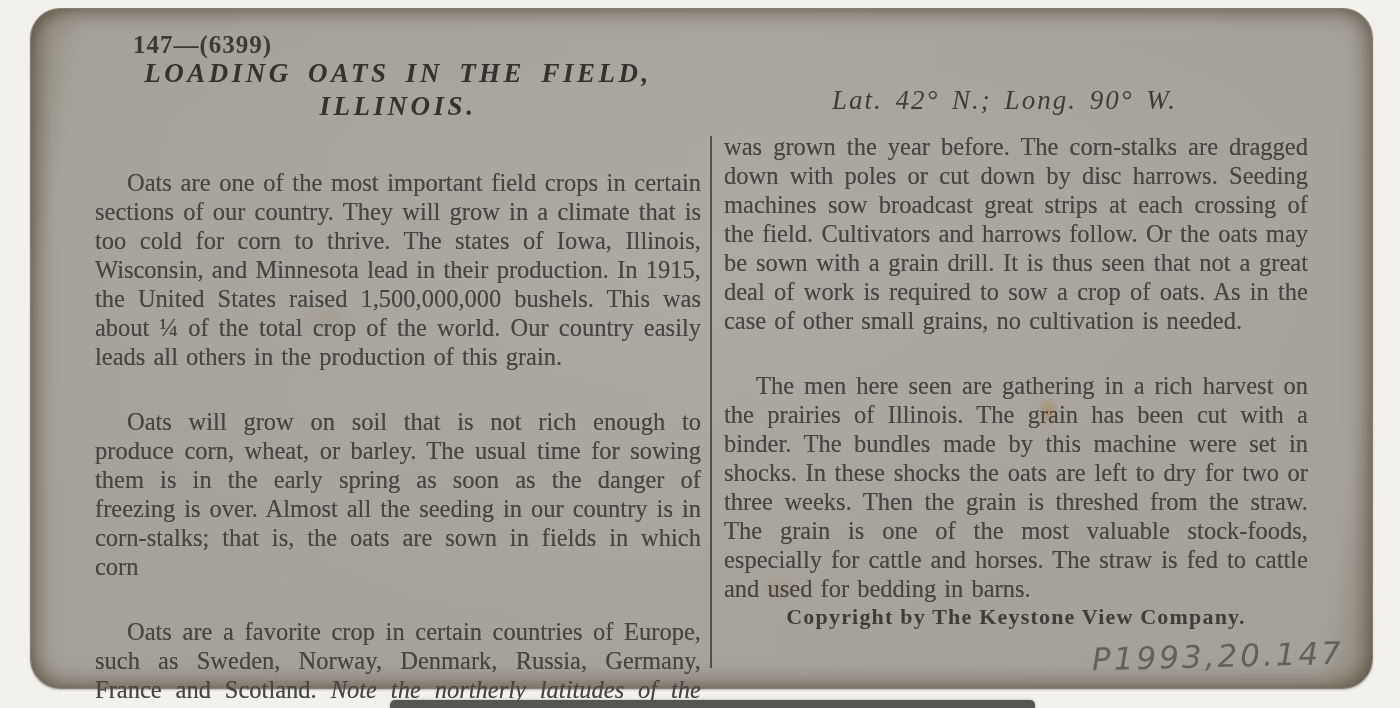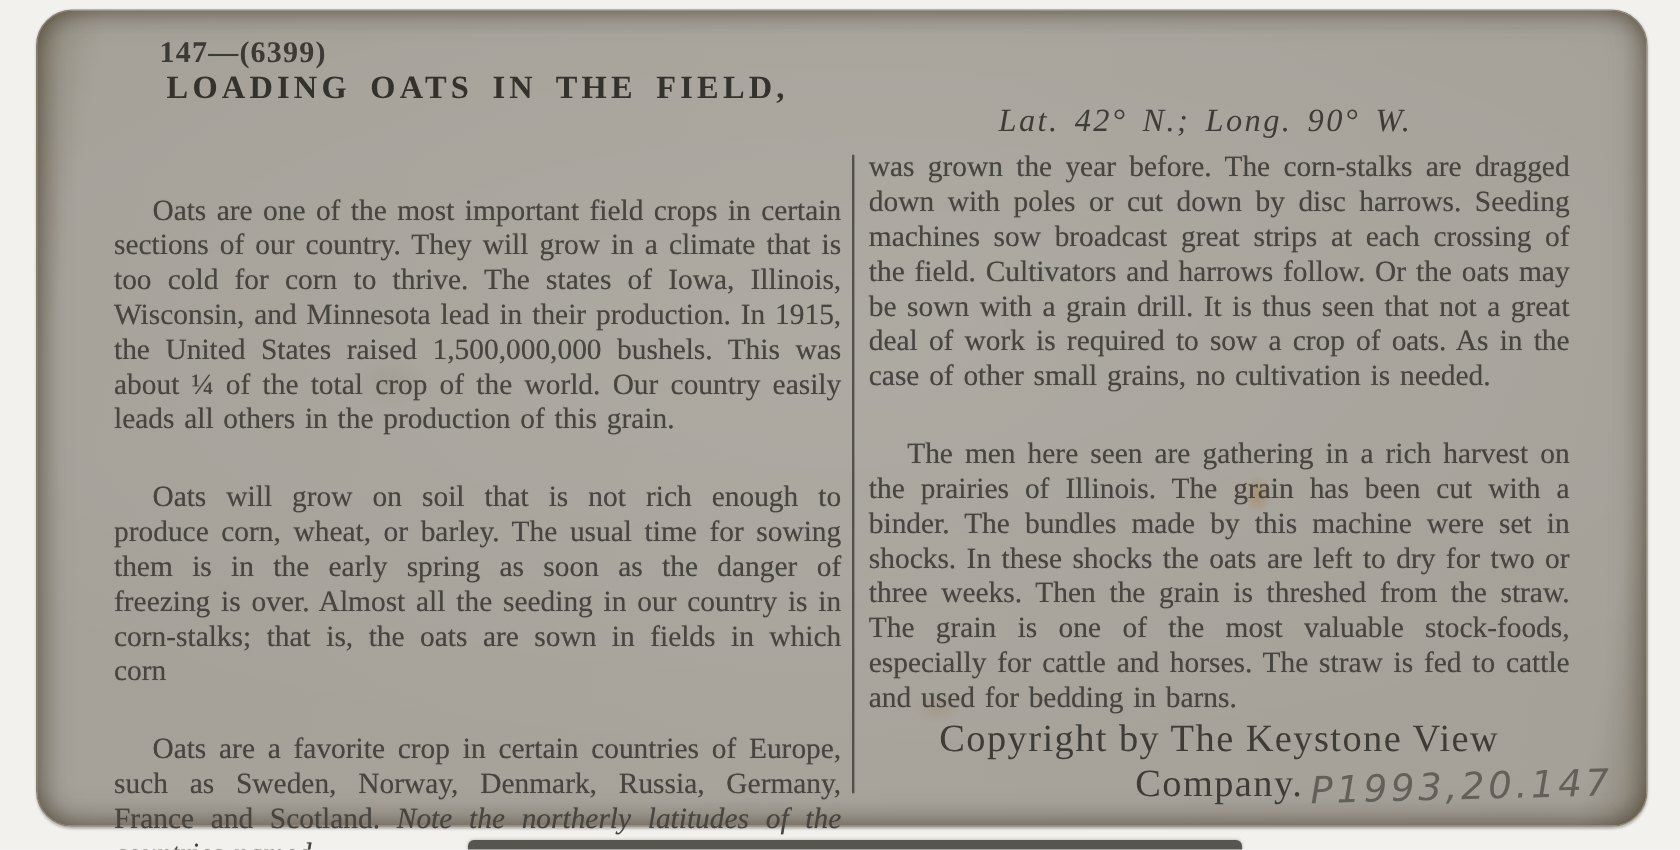--- a/index.html
+++ b/index.html
@@ -42,20 +42,21 @@
   .header-left{width:606px;}
   .title{
     text-align:center;
     font-weight:bold;
     font-size:27px;
     letter-spacing:3.5px;
     word-spacing:6px;
     color:#34322d;
     line-height:33px;
     margin-top:-2px;
+    font-style:italic;
   }
   .header-right{flex:1;text-align:center;padding-top:26px;}
   .coords{
     font-style:italic;
     font-size:27px;
     letter-spacing:2px;
     word-spacing:4px;
     color:#3e3c37;
   }
 
@@ -74,25 +75,25 @@
     line-height:29px;
     text-align:justify;
     word-spacing:2px;
     color:#474540;
     text-shadow:0 0 0.6px rgba(70,68,62,0.6);
   }
   .body-text p.indent{text-indent:32px;margin-top:36px;}
   .it{font-style:italic;}
   .copyright{
     text-align:center;
-    font-size:32px;
+    font-size:22px;
     letter-spacing:1.2px;
     color:#3e3c37;
     margin-top:1px;
-    font-weight:normal;
+    font-weight:bold;
   }
   .handwritten{
     position:absolute;
     right:28px;bottom:14px;
     font-family:"DejaVu Sans", sans-serif;
     font-style:italic;
     font-size:31px;
     letter-spacing:3px;
     color:#63605a;
     transform:rotate(-1.5deg);
@@ -117,20 +118,21 @@
     <div class="stain s3"></div>
 
     <div class="card-content">
 
       <div class="catalog">147—(6399)</div>
 
       <div class="header-row">
         <div class="header-left">
           <div class="title">
             <div>LOADING OATS IN THE FIELD,</div>
+            <div>ILLINOIS.</div>
           </div>
         </div>
         <div class="header-right">
           <span class="coords">Lat. 42° N.; Long. 90° W.</span>
         </div>
       </div>
 
       <div class="columns">
 
         <div class="col body-text">

